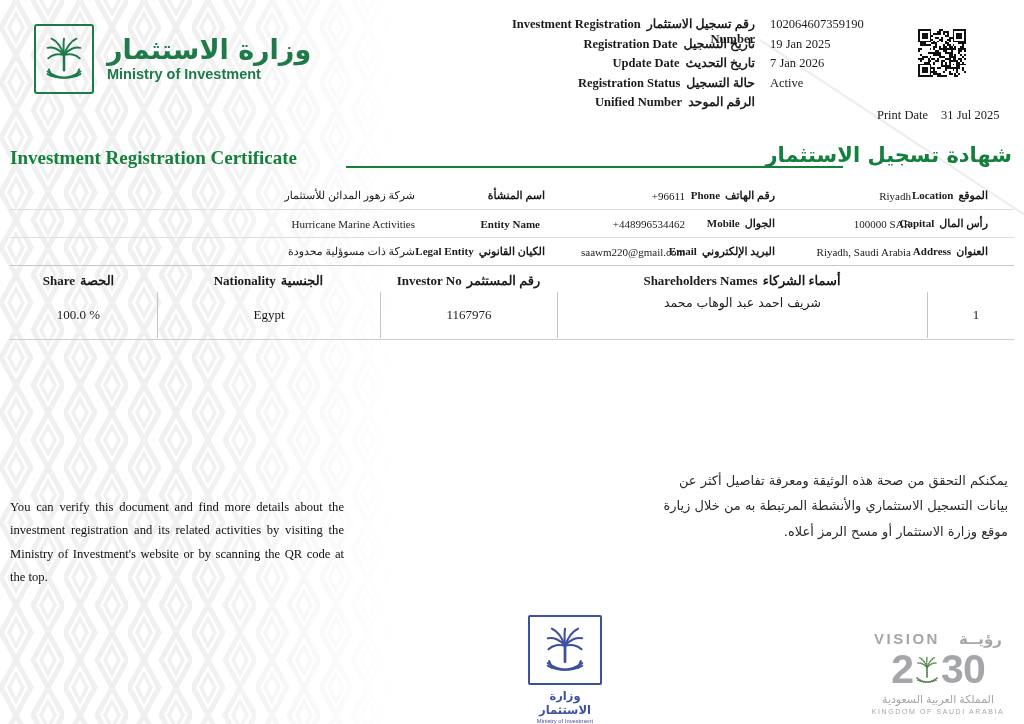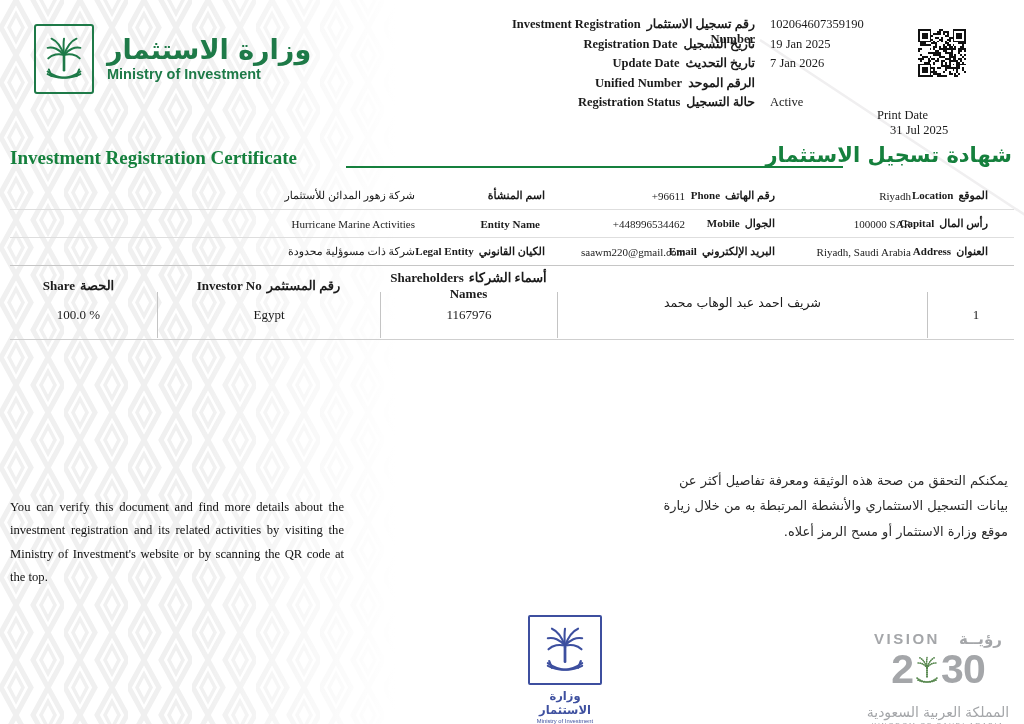--- a/index.html
+++ b/index.html
@@ -21,21 +21,21 @@
   .logo-en { font-size:14.5px; font-weight:bold; font-family:"Liberation Sans","DejaVu Sans",sans-serif; margin-top:1px; }
 
   
   .regfields { position:absolute; left:488px; top:16px; width:512px; }
   .regrow { display:flex; align-items:baseline; height:19.6px; font-size:12.5px; }
   .reglabel { width:267px; flex:none; text-align:right; font-weight:bold; }
   .reglabel .l-ar { margin-left:6px; }
   .regval { margin-left:15px; }
 
   .qr-box { position:absolute; left:918px; top:29px; width:48px; height:48px; }
-  .printdate { position:absolute; left:877px; top:108px; font-size:12.5px; display:flex;flex-direction:column; }
+  .printdate { position:absolute; left:877px; top:108px; font-size:12.5px; display:flex; }
   .printdate .pd-val { margin-left:13px; }
 
   
   .title-en { position:absolute; left:10px; top:147px; font-size:19px; font-weight:bold; color:#15803d; }
   .title-line { position:absolute; left:346px; top:166px; width:497px; height:2px; background:#15803d; }
   .title-ar { position:absolute; right:12px; top:143px; font-size:21px; font-weight:bold; color:#15803d;
               font-family:"DejaVu Sans",sans-serif; }
 
   
   .details { position:absolute; left:10px; top:182px; width:1004px; direction:rtl; }
@@ -74,21 +74,21 @@
   .stamp-en { font-size:5.8px; font-family:"Liberation Sans","DejaVu Sans",sans-serif; margin-top:1px; }
 
   
   .vision { position:absolute; right:10px; top:630px; width:152px; text-align:center;
             font-family:"Liberation Sans","DejaVu Sans",sans-serif; color:#a4a6a9; }
   .v-top { font-size:15px; letter-spacing:2.5px; font-weight:bold; display:flex; justify-content:center; align-items:baseline; gap:19px; }
   .v-top .v-ar { letter-spacing:0; font-size:15px; }
   .v-year { display:flex; justify-content:center; align-items:center; line-height:1; margin-top:1px; }
   .v-digit { font-size:41px; font-weight:800; letter-spacing:-1px; }
   .v-palm { width:26px; height:32px; color:#55864c; margin:0 1px; }
-  .v-kingdom-ar { font-size:14px; margin-top:14px; }
+  .v-kingdom-ar { font-size:11px; margin-top:3px; }
   .v-kingdom-en { font-size:7px; letter-spacing:1.6px; margin-top:2px; }
 
   .qr-box svg rect { fill:#111; }
 </style>
 </head>
 <body>
 
 <div class="page">
 
   <svg class="bg-pattern" width="430" height="724" aria-hidden="true">
@@ -145,26 +145,26 @@
     </div>
     <div class="regrow">
       <div class="reglabel" dir="rtl"><bdi class="l-ar">تاريخ التسجيل</bdi><bdi class="l-en">Registration Date</bdi></div>
       <div class="regval"><bdi>19 Jan 2025</bdi></div>
     </div>
     <div class="regrow">
       <div class="reglabel" dir="rtl"><bdi class="l-ar">تاريخ التحديث</bdi><bdi class="l-en">Update Date</bdi></div>
       <div class="regval"><bdi>7 Jan 2026</bdi></div>
     </div>
     <div class="regrow">
+      <div class="reglabel" dir="rtl"><bdi class="l-ar">حالة التسجيل</bdi><bdi class="l-en">Registration Status</bdi></div>
+      <div class="regval"><bdi>Active</bdi></div>
+    </div>
+    <div class="regrow">
       <div class="reglabel" dir="rtl"><bdi class="l-ar">الرقم الموحد</bdi><bdi class="l-en">Unified Number</bdi></div>
       <div class="regval"><bdi></bdi></div>
-    </div>
-    <div class="regrow">
-      <div class="reglabel" dir="rtl"><bdi class="l-ar">حالة التسجيل</bdi><bdi class="l-en">Registration Status</bdi></div>
-      <div class="regval"><bdi>Active</bdi></div>
     </div>
   </div>
 
   <div class="qr-box">
     <svg id="qr-svg" width="48" height="48" viewBox="0 0 25 25" shape-rendering="crispEdges">
         <rect x="0" y="0" width="1" height="1"></rect>
         <rect x="1" y="0" width="1" height="1"></rect>
         <rect x="2" y="0" width="1" height="1"></rect>
         <rect x="3" y="0" width="1" height="1"></rect>
         <rect x="4" y="0" width="1" height="1"></rect>
@@ -517,20 +517,21 @@
       <div class="dcell g1v"><bdi>Riyadh, Saudi Arabia</bdi></div>
       <div class="dcell dlabel g2l" dir="rtl"><bdi class="l-ar">البريد الإلكتروني</bdi><bdi>Email</bdi></div>
       <div class="dcell g2v"><bdi>saawm220@gmail.com</bdi></div>
       <div class="dcell dlabel g3l" dir="rtl"><bdi class="l-ar">الكيان القانوني</bdi><bdi>Legal Entity</bdi></div>
       <div class="dcell g3v"><bdi>شركة ذات مسوؤلية محدودة</bdi></div>
     </div>
   </div>
 
   <div class="sh-head">
     <div class="shh" dir="rtl"><bdi class="h-ar">الحصة</bdi><bdi>Share</bdi></div>
+    <div class="shh" dir="rtl"><bdi class="h-ar">الجنسية</bdi><bdi>Nationality</bdi></div>
     <div class="shh" dir="rtl"><bdi class="h-ar">رقم المستثمر</bdi><bdi>Investor No</bdi></div>
     <div class="shh" dir="rtl"><bdi class="h-ar">أسماء الشركاء</bdi><bdi>Shareholders Names</bdi></div>
     <div class="shh"></div>
   </div>
   <div class="sh-row">
     <div class="shc">100.0 %</div>
     <div class="shc vline">Egypt</div>
     <div class="shc vline">1167976</div>
     <div class="shc vline name" dir="rtl">شريف احمد عبد الوهاب محمد</div>
     <div class="shc vline">1</div>

